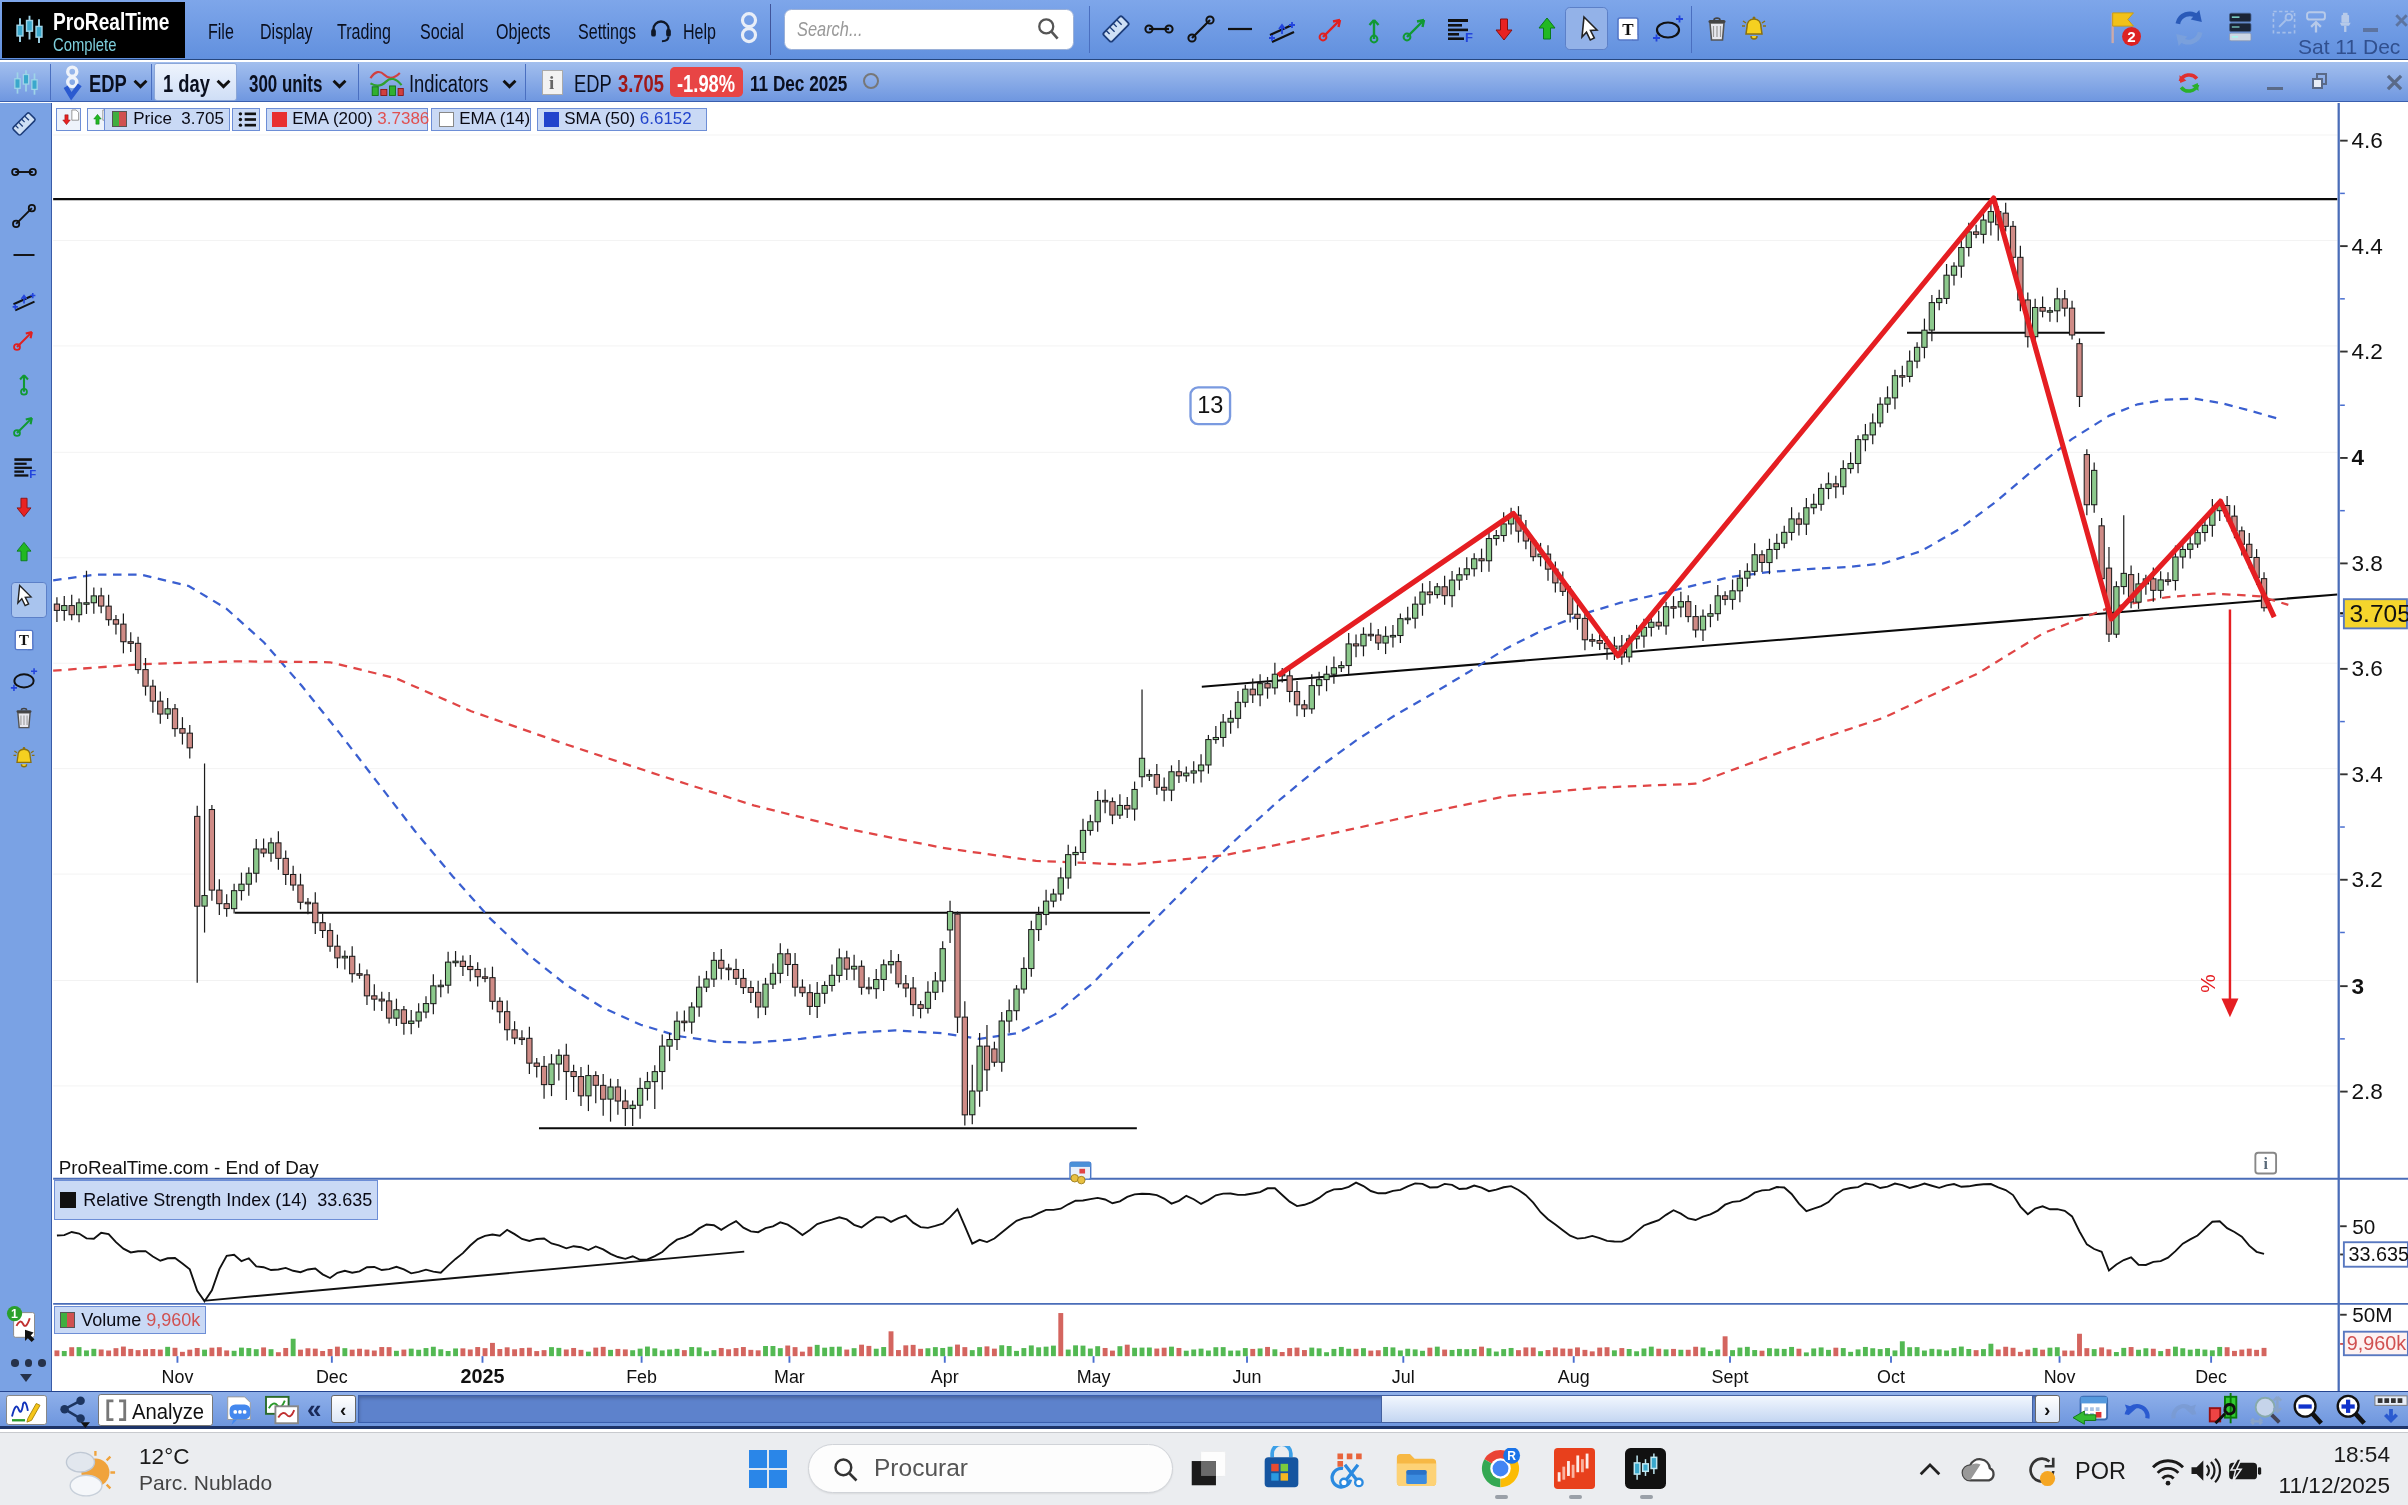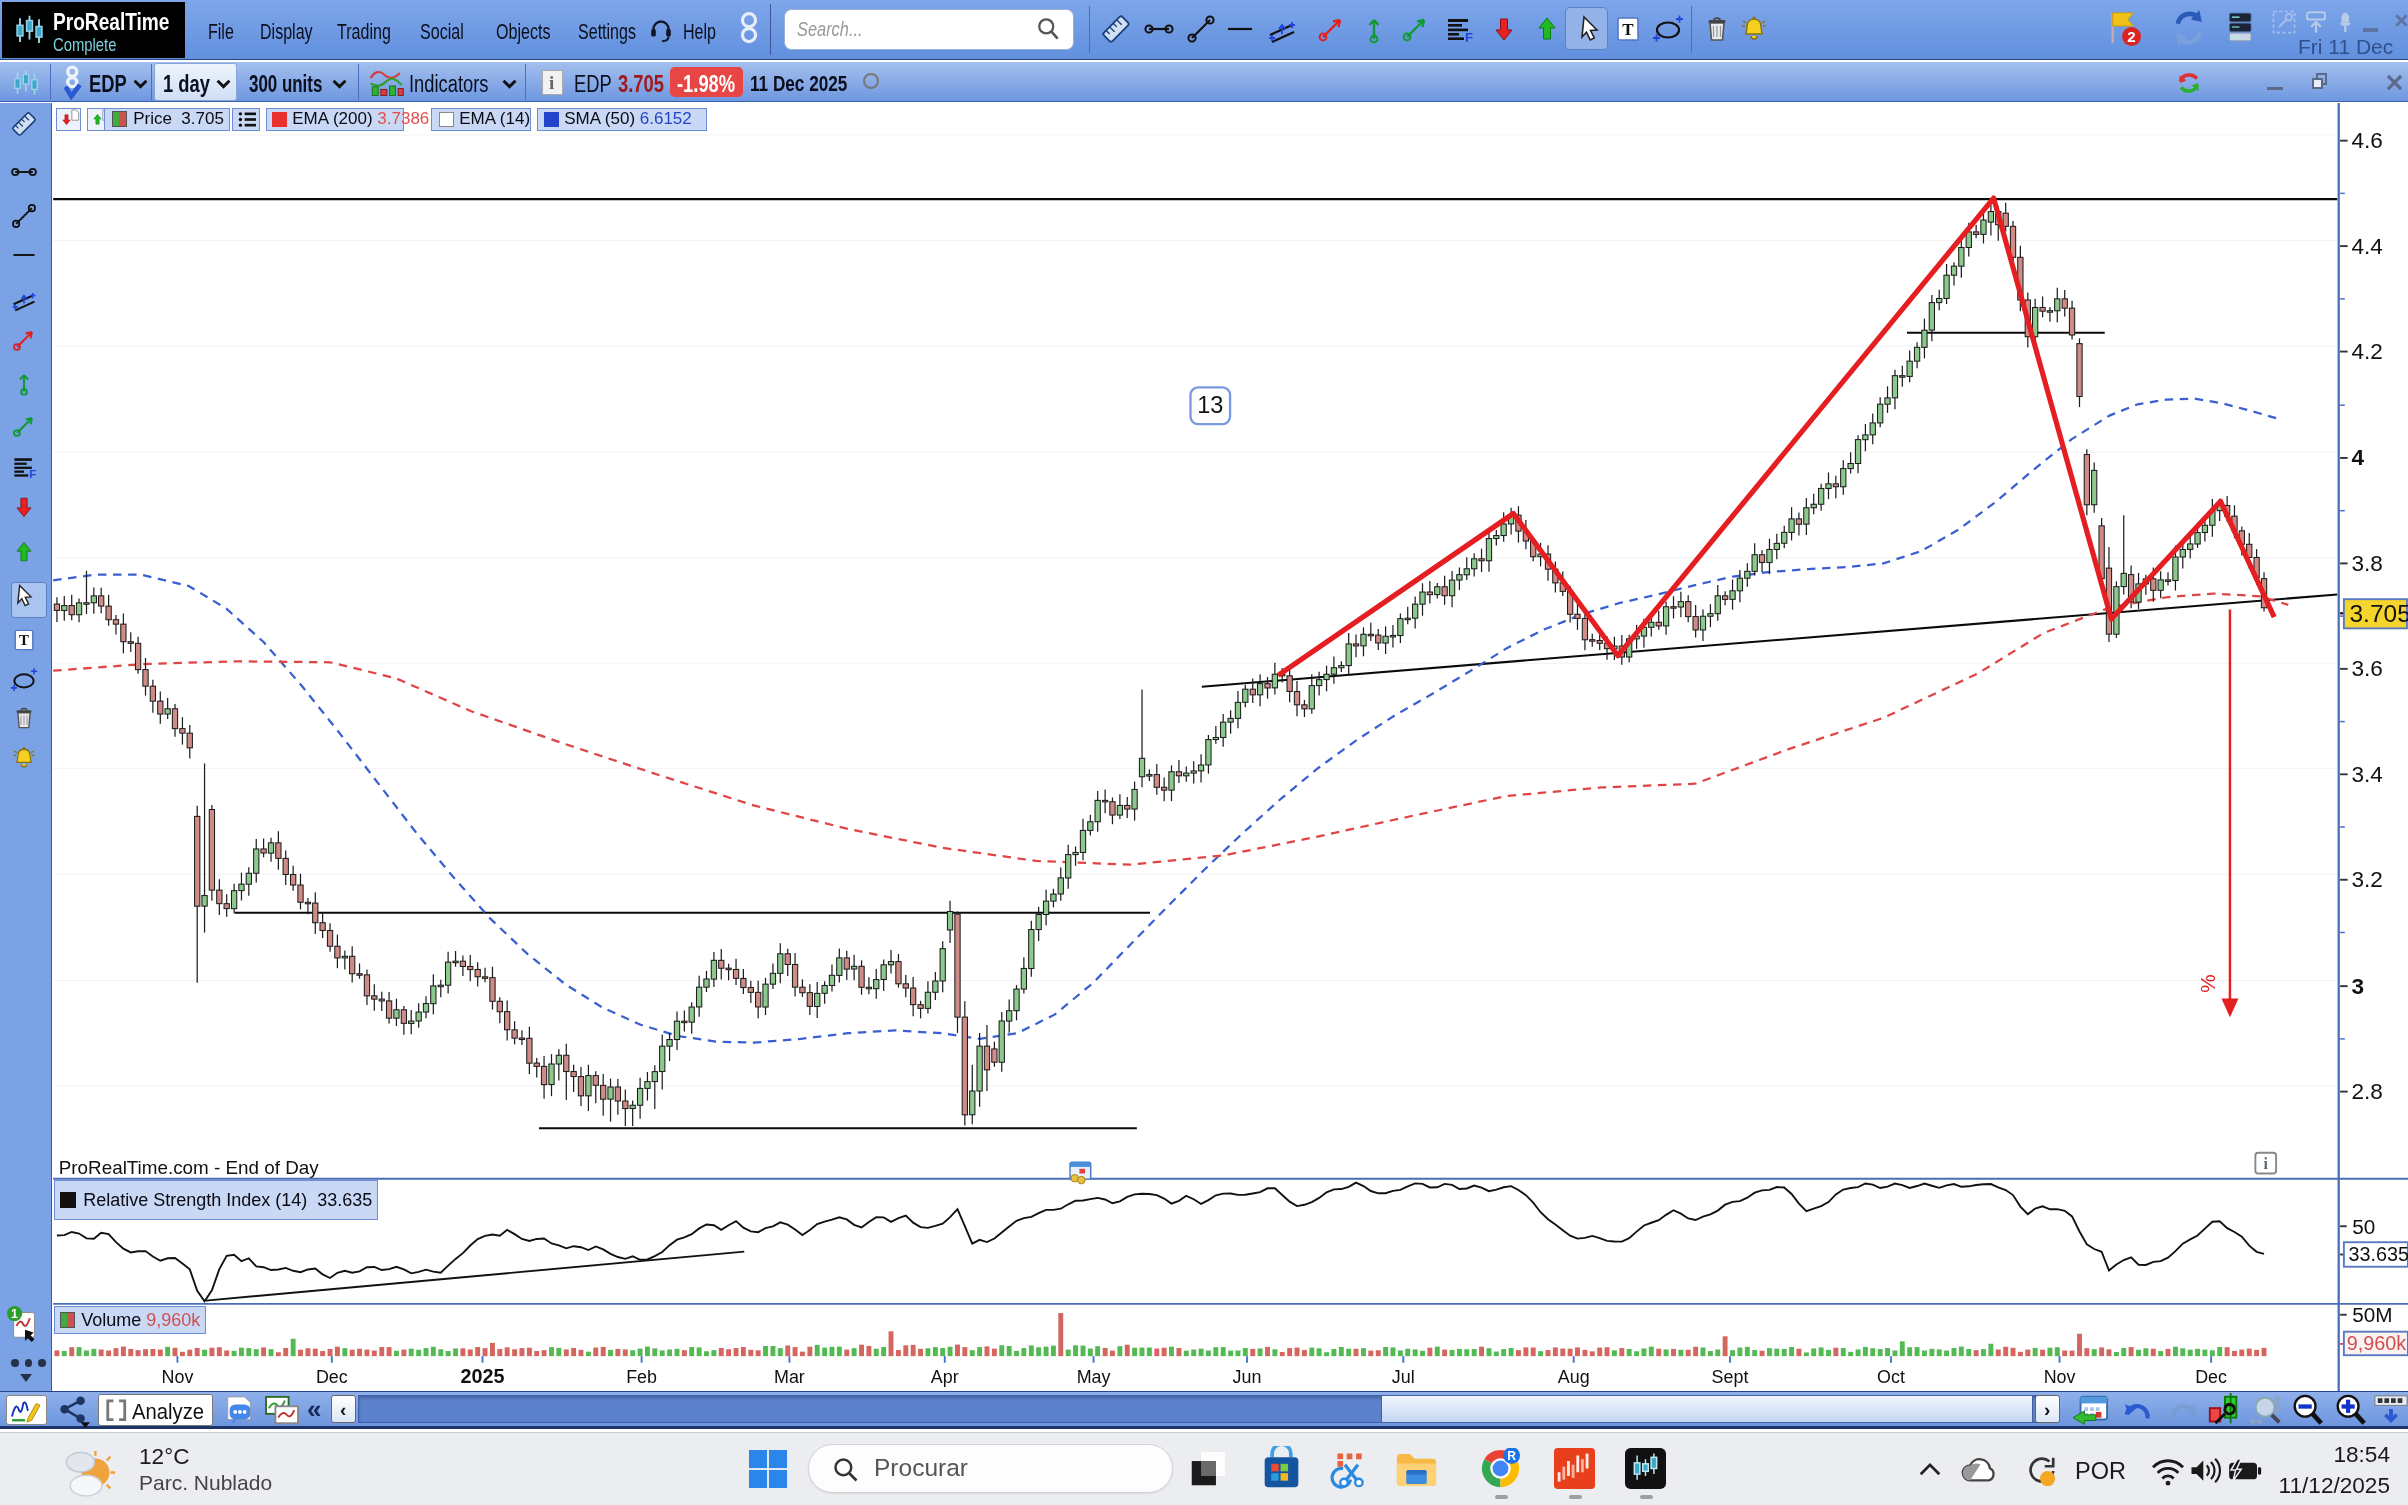--- a/index.html
+++ b/index.html
@@ -1233,21 +1233,21 @@
           <rect x="13" y="4" width="6" height="3"></rect>
           <rect x="11" y="7" width="10" height="10" rx="1"></rect>
           <path d="M9 17 h14 l-2 4 H11 Z"></path>
           <rect x="14.5" y="21" width="3" height="8"></rect>
         </g>
       </svg>
  <div class="abs" style="left:2363px;top:28px;width:15px;height:3.8px;background:#5d74a0"></div>
  <svg class="abs" style="left:2394px;top:13px" width="15" height="15" viewBox="0 0 26 26">
         <path d="M4 4 L22 22 M22 4 L4 22" stroke="#5d74a0" stroke-width="5"></path>
       </svg>
- <div class="abs" style="left:2298px;top:35px;color:#31508f;font-size:21px;white-space:nowrap">Fri 11 Dec</div>
+ <div class="abs" style="left:2298px;top:35px;color:#31508f;font-size:21px;white-space:nowrap">Sat 11 Dec</div>
 </div>
 
 <div class="tb2">
  <svg class="abs" style="left:7.5px;top:3.8px" width="36" height="34" viewBox="0 0 32 32">
         <use href="#i-candles"></use>
       </svg>
  <div class="vsep" style="left:50px"></div>
  <svg class="abs" style="left:60px;top:1.9px" width="24.5" height="38" viewBox="0 0 26 40">
         <circle cx="13" cy="8" r="4.8" fill="none" stroke="#eef2fa" stroke-width="3.6"></circle>
         <circle cx="13" cy="19" r="4.8" fill="none" stroke="#eef2fa" stroke-width="3.6"></circle>
@@ -1386,21 +1386,21 @@
 <div class="chip" style="left:232px;width:28px;padding:0 4.7px">
       <svg width="19" height="17" viewBox="0 0 20 18">
         <circle cx="2.5" cy="3" r="1.8" fill="#111"></circle>
         <rect x="7" y="1.6" width="12" height="2.8" fill="#111"></rect>
         <circle cx="2.5" cy="9" r="1.8" fill="#111"></circle>
         <rect x="7" y="7.6" width="12" height="2.8" fill="#111"></rect>
         <circle cx="2.5" cy="15" r="1.8" fill="#111"></circle>
         <rect x="7" y="13.6" width="12" height="2.8" fill="#111"></rect>
       </svg>
     </div>
-<div class="chip" style="left:266px;width:138px;padding:0 4.7px"><span style="display:inline-block;width:15px;height:15px;background:#e83030;margin-right:5.6px"></span>EMA (200)&nbsp;<span style="color:#e05050">3.7386</span></div>
+<div class="chip" style="left:266px;width:162px;padding:0 4.7px"><span style="display:inline-block;width:15px;height:15px;background:#e83030;margin-right:5.6px"></span>EMA (200)&nbsp;<span style="color:#e05050">3.7386</span></div>
 <div class="chip" style="left:431px;width:100px"><span style="display:inline-block;width:15px;height:15px;background:#fff;border:0.9px solid #888;margin-right:5.6px"></span>EMA (14)</div>
 <div class="chip" style="left:537px;width:170px;padding:0 5.6px"><span style="display:inline-block;width:15px;height:15px;background:#2244cc;margin-right:5.6px"></span>SMA (50)&nbsp;<span style="color:#2244cc">6.6152</span></div>
 
 <div class="chip" style="left:54px;top:1180px;height:40px;font-size:18px;background:#c9d9f5;padding:0 4.7px"><span style="display:inline-block;width:16px;height:16px;background:#111;margin-right:7.5px"></span>Relative Strength Index (14)&nbsp;&nbsp;33.635</div>
 <div class="chip" style="left:54px;top:1306px;height:28px;font-size:18px;background:#c9d9f5;padding:0 4.7px"><span style="display:inline-block;width:7.5px;height:16px;background:#3fae3f;border:0.9px solid #555;border-right:none"></span><span style="display:inline-block;width:7.5px;height:16px;background:#d05050;border:0.9px solid #555;border-left:none;margin-right:6.6px"></span>Volume&nbsp;<span style="color:#d05050">9,960k</span></div>
 
 <div class="btoolbar">
  <div class="abs" style="left:5.6px;top:2.8px;width:41px;height:30px;background:#fff;border:0.9px solid #888;border-radius:2.8px"></div>
  <svg class="abs" style="left:9.4px;top:3.8px" width="34" height="28" viewBox="0 0 36 30">
         <path d="M3 22 q4 -16 7 -8 t5 -6 q3 -4 5 8" fill="none" stroke="#1133bb" stroke-width="2"></path>

